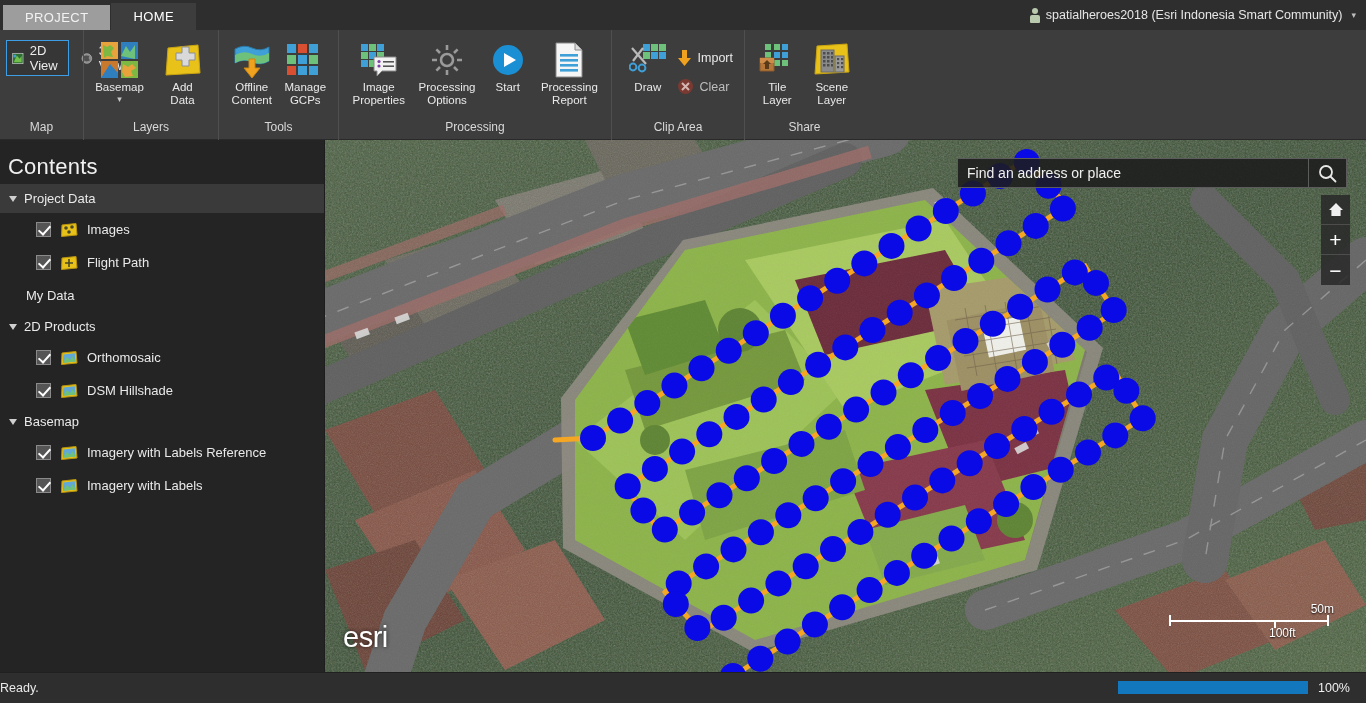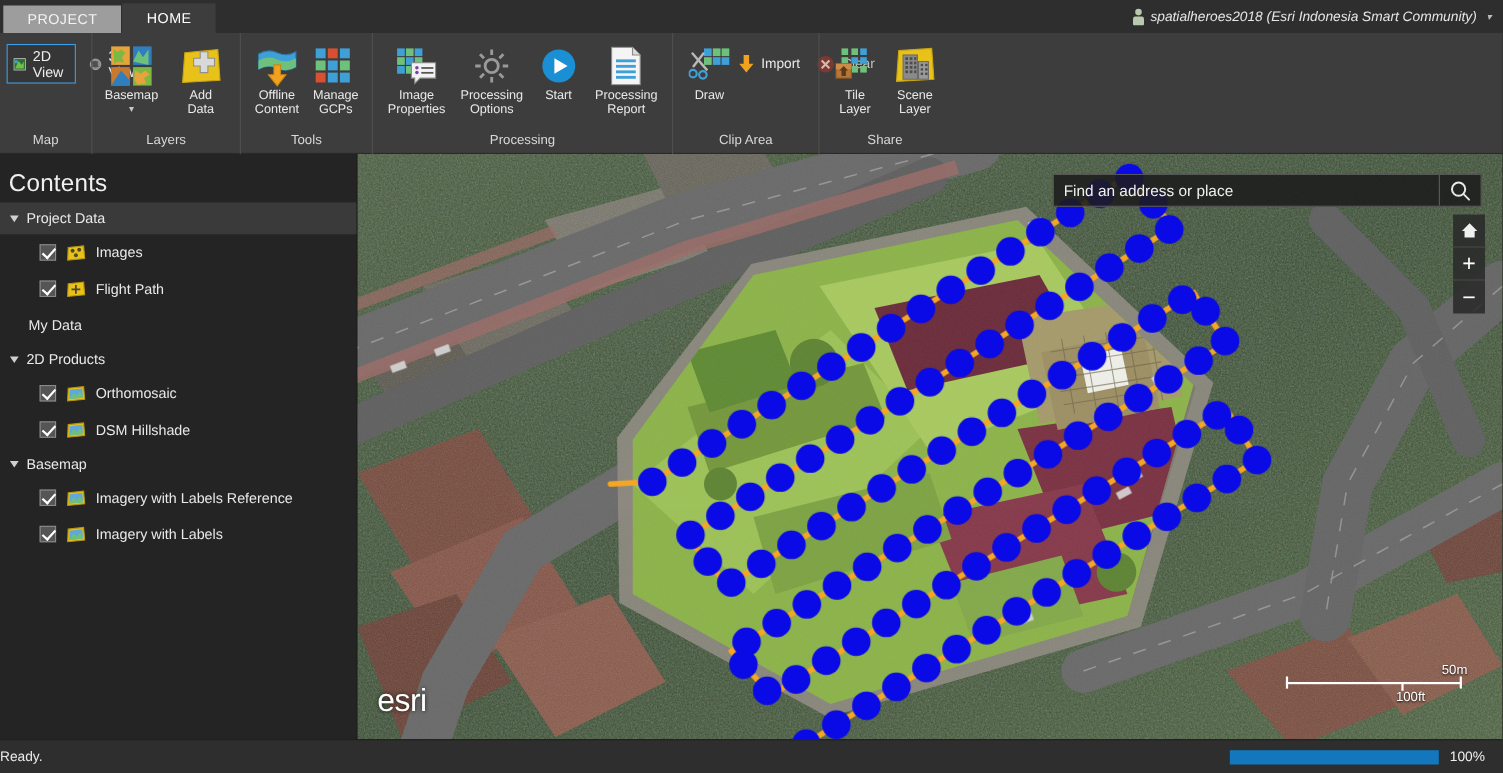--- a/index.html
+++ b/index.html
@@ -21,21 +21,21 @@
   .tab {
     height: 27px; padding: 0 22px; display: flex; align-items: center;
     font-size: 13px; letter-spacing: .4px; color: #e8e8e8; cursor: default;
     margin-top: 9px;
   }
   .tab.project { background: #9d9d9d; color: #f2f2f2; margin-left: 3px; height: 25px; }
   .tab.home { background: #3d3d3d; color: #ffffff; margin-left: 1px; }
   .account {
     position: absolute; right: 10px; top: 0; height: 30px;
     display: flex; align-items: center; gap: 6px;
-    font-size: 12.5px; color: #e6e6e6; font-style: italic;
+    font-size: 12.5px; color: #e6e6e6;
   }
   .account .person { width: 10px; height: 15px; position: relative; display:inline-block; }
   .account .person::before {
     content:''; position:absolute; left:2px; top:0; width:6px; height:6px;
     border-radius:50%; background:#b9c9ae;
   }
   .account .person::after {
     content:''; position:absolute; left:0px; top:7px; width:10px; height:8px;
     border-radius:2px 2px 1px 1px; background:#b9c9ae;
   }
@@ -63,21 +63,21 @@
 
   
   .viewgroup { display:flex; flex-direction:row; gap:6px; padding: 10px 6px 0 6px; }
   .viewbtn {
     display:flex; align-items:center; gap:6px; padding:2px 5px;
     font-size: 13px; color:#ececec; border:1px solid transparent; cursor: default;
   }
   .viewbtn.sel { border:1px solid #3e9ee5; background:#363636; }
 
   
-  .stackcol { display:flex; flex-direction:row; gap:9px; padding-top:12px; }
+  .stackcol { display:flex; flex-direction:column; gap:9px; padding-top:12px; }
   .stackitem { display:flex; align-items:center; gap:6px; font-size:12.5px; color:#e9e9e9; cursor:default; padding:1px 3px;}
   .stackitem.disabled { color:#bdbdbd; }
 
   
   .body { flex: 1; display: flex; min-height: 0; }
 
   
   .contents {
     width: 325px; flex: 0 0 325px; background: #242424; position: relative;
     border-right: 1px solid #1d1d1d;
@@ -147,21 +147,21 @@
   .scalebar .tick.l { left:0; } .scalebar .tick.r { right:5px; } .scalebar .tick.m { left:105px; top:18px; height:8px;}
   .scalebar .lblm { position:absolute; right:0; top:0; font-size:12px; text-shadow: 0 1px 2px #000; }
   .scalebar .lblf { position:absolute; left:100px; top:24px; font-size:12px; text-shadow: 0 1px 2px #000; }
 
   
   .statusbar {
     flex: 0 0 31px; height: 31px; background: #2e2e2e; display: flex; align-items: center;
     border-top: 1px solid #202020; position: relative;
   }
   .status-text { font-size: 12.5px; color: #e9e9e9; }
-  .prog-wrap { position: absolute; right: 10px; display:flex; align-items:flex-end; gap: 10px; }
+  .prog-wrap { position: absolute; right: 10px; display:flex; align-items:flex-start; gap: 10px; }
   .prog-track { width: 190px; height: 13px; background: #4a4a4a; }
   .prog-fill { height: 100%; background: #1277bc; }
   .prog-pct { font-size: 12.5px; color: #f0f0f0; width: 38px; }
 </style>
 </head>
 <body>
 
 <div class="app">
 
   <div class="titlebar">

